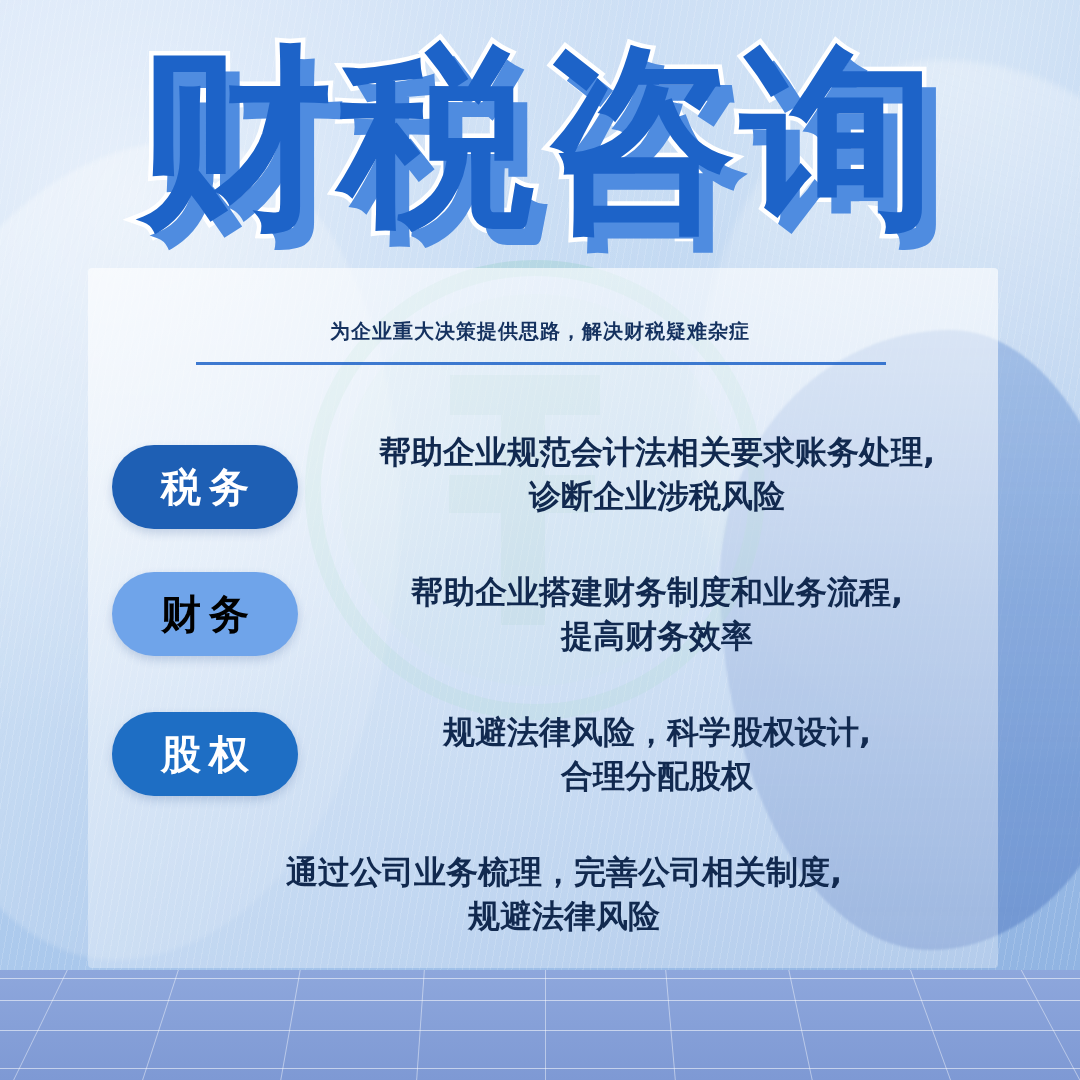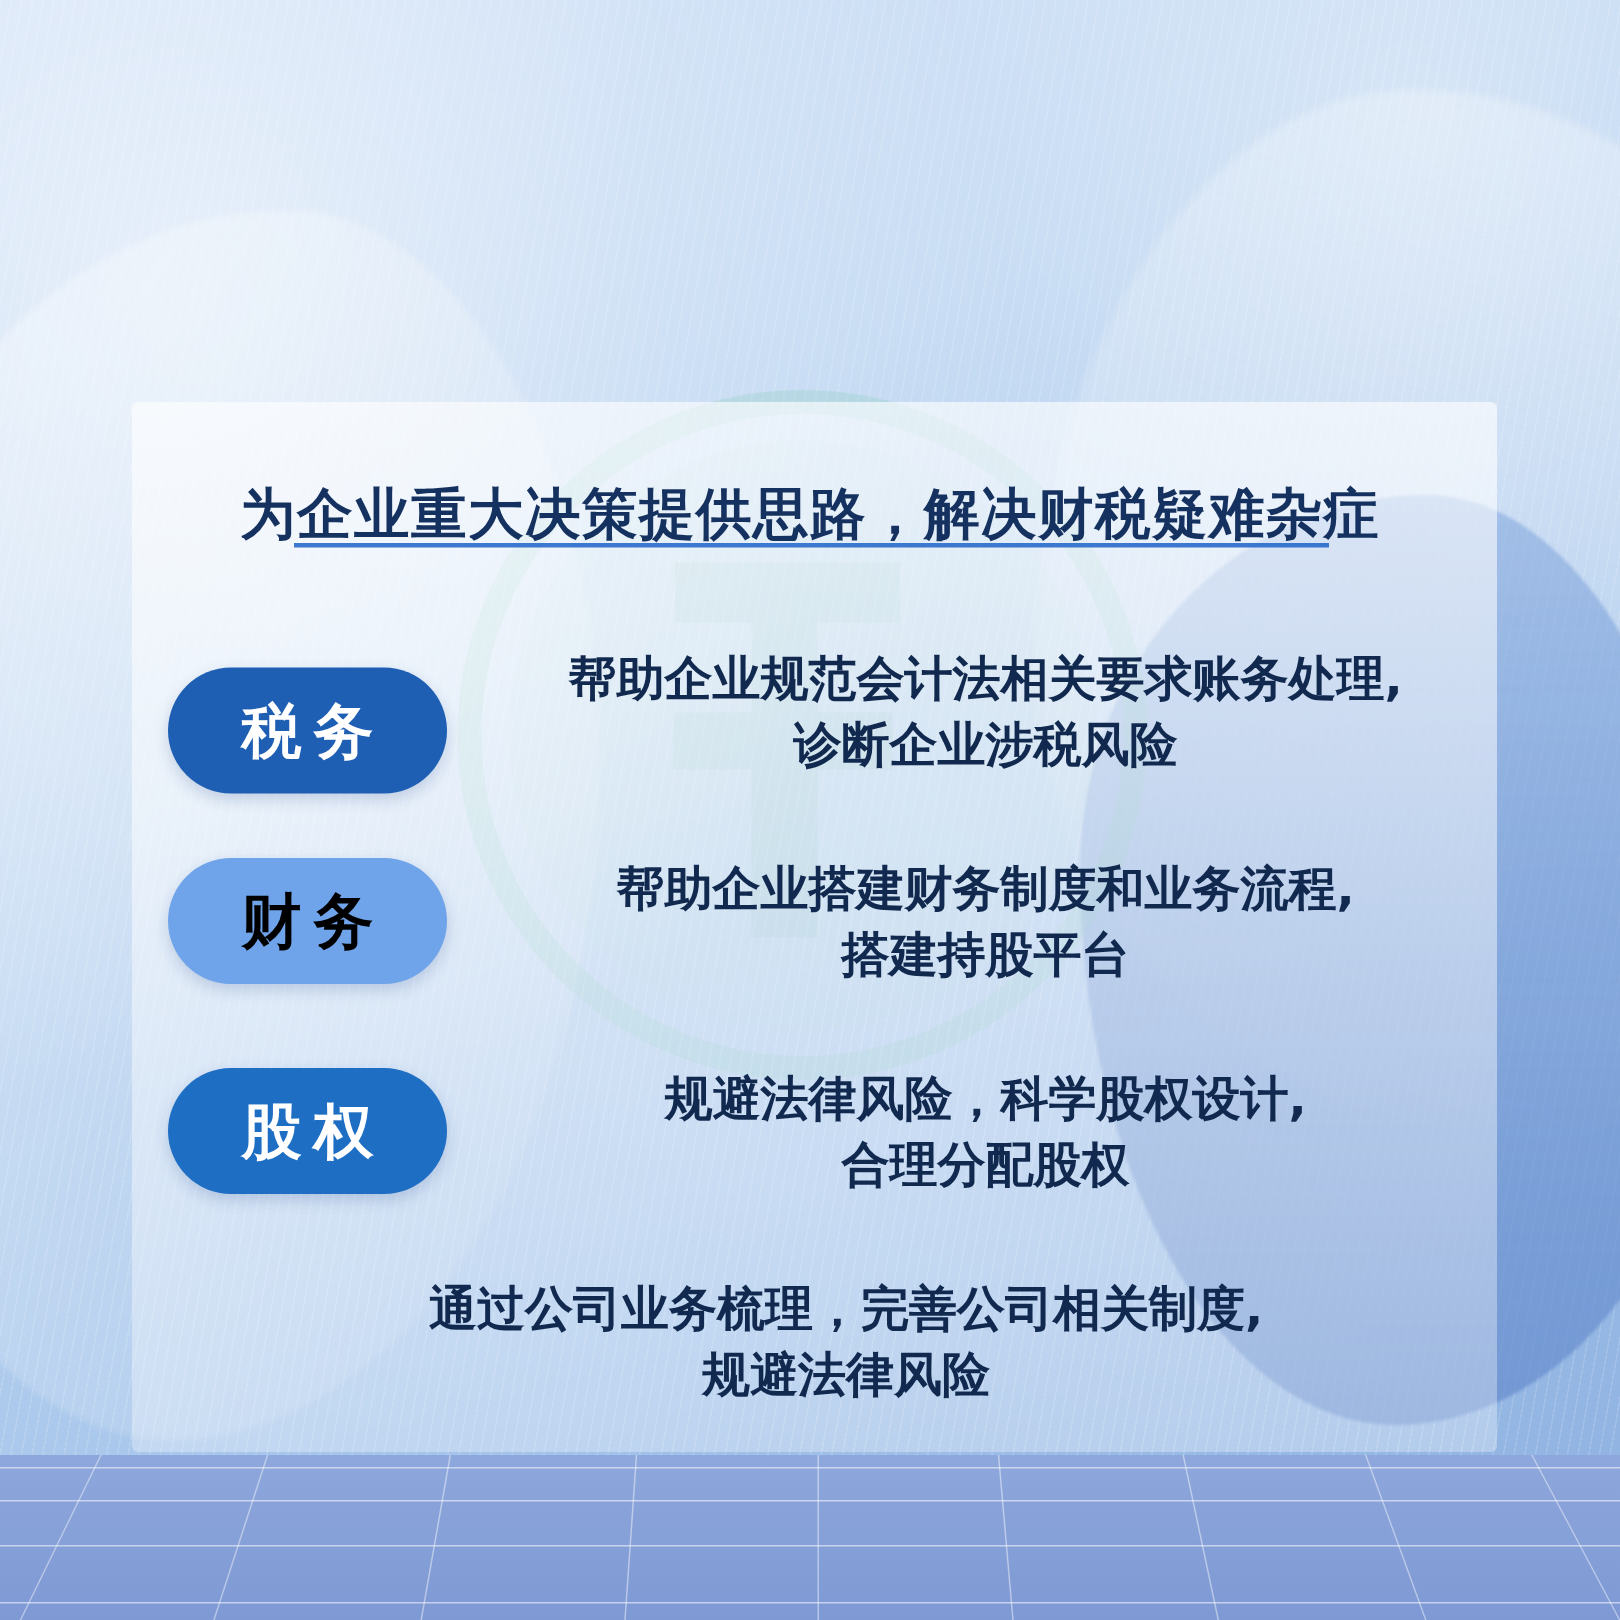--- a/index.html
+++ b/index.html
@@ -128,21 +128,21 @@
 
   
   .subtitle {
     position: absolute;
     top: 318px;
     left: 0;
     width: 1080px;
     text-align: center;
     font-family: "DejaVu Sans", "Liberation Sans", sans-serif;
     font-weight: 700;
-    font-size: 37px;
+    font-size: 20px;
     letter-spacing: 1px;
     color: #14315f;
   }
   .subtitle-underline {
     position: absolute;
     top: 362px;
     left: 196px;
     width: 690px;
     height: 3px;
     background: #1d63c8;
@@ -206,36 +206,39 @@
   <div class="bg-blue-blob"></div>
 
   <svg class="watermark" viewBox="0 0 470 470">
     <circle cx="235" cy="235" r="222" fill="none" stroke="#5fbf96" stroke-width="16" opacity="0.55"></circle>
     <circle cx="235" cy="235" r="196" fill="#8fd3b4" opacity="0.25"></circle>
     <path d="M150 120 h150 v40 h-55 v60 h50 v38 h-50 v112 h-44 V258 h-52 v-38 h52 v-60 h-51 z" fill="#3f9f79" opacity="0.40"></path>
   </svg>
 
   <div class="panel"></div>
 
+  <div class="title-wrap">
+    <div class="title">财税咨询</div>
+  </div>
 
   <div class="subtitle">为企业重大决策提供思路，解决财税疑难杂症</div>
   <div class="subtitle-underline"></div>
 
   <div class="rows">
 
     <div class="row">
       <div class="pill dark">税务</div>
       <div class="desc">帮助企业规范会计法相关要求账务处理,
 诊断企业涉税风险</div>
     </div>
 
     <div class="row">
       <div class="pill light">财务</div>
       <div class="desc">帮助企业搭建财务制度和业务流程,
-搭建持股平台</div>
+提高财务效率</div>
     </div>
 
     <div class="row">
       <div class="pill mid">股权</div>
       <div class="desc">规避法律风险，科学股权设计,
 合理分配股权</div>
     </div>
 
     <div class="row">
       <div class="desc">通过公司业务梳理，完善公司相关制度,

